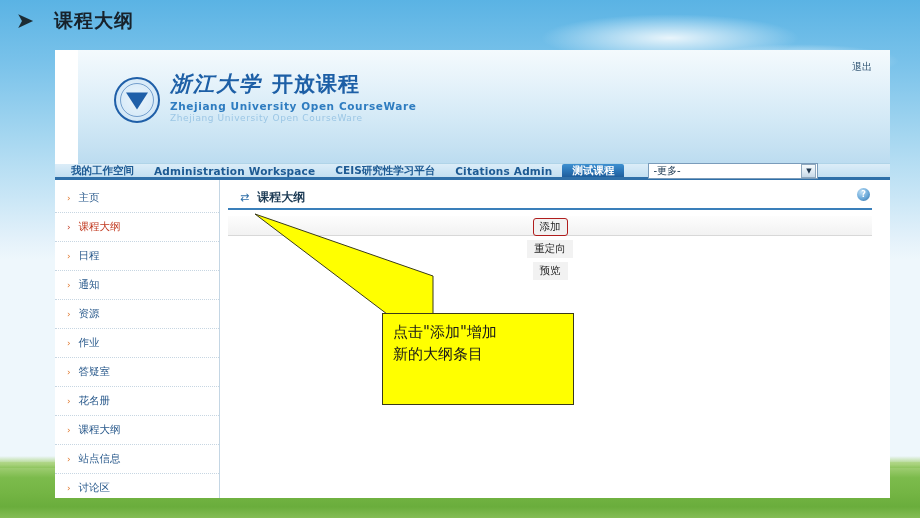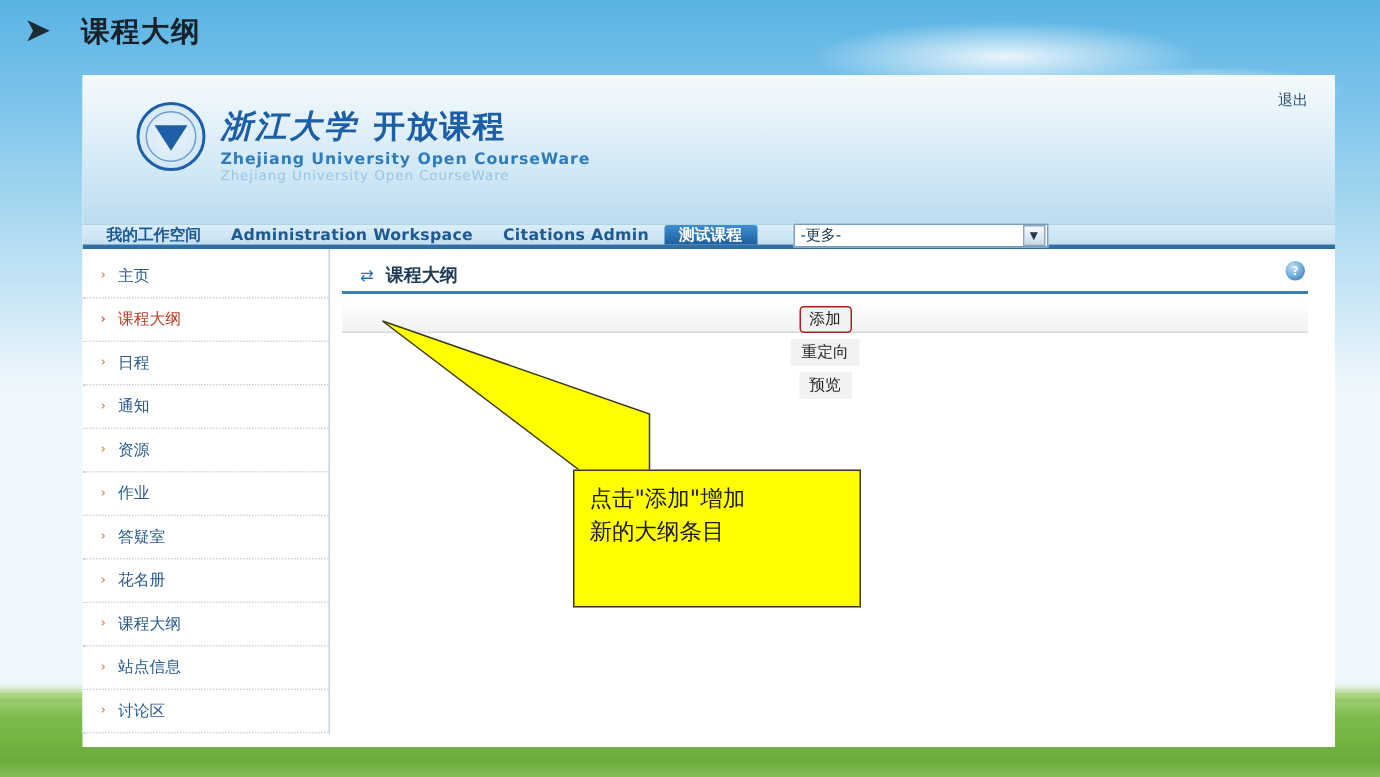--- a/index.html
+++ b/index.html
@@ -89,45 +89,46 @@
     top: 50px;
     width: 835px;
     height: 448px;
     background: #ffffff;
     overflow: hidden;
   }
 
   
   #site-header {
     position: relative;
-    height: 100px;
+    height: 114px;
     background:
       linear-gradient(to bottom,
         #f4fafd 0%,
         #e5f2fa 30%,
         #d3e9f6 62%,
         #c5e1f2 86%,
         #bcdcf0 100%);
     border-bottom: 1px solid #b0d4e8;
+    margin-left: 23px;
   }
   #logout-link {
     position: absolute;
     right: 18px;
     top: 10px;
     font-size: 10px;
     color: #2a4f6e;
     text-decoration: none;
     cursor: pointer;
   }
   #brand {
     position: absolute;
     left: 36px;
     top: 18px;
     display: flex;
-    align-items: flex-start;
+    align-items: flex-end;
     gap: 10px;
   }
   #seal {
     width: 46px; height: 46px;
     border-radius: 50%;
     border: 2px solid #1f5fa8;
     background: radial-gradient(circle at 50% 45%, #eaf4fb 0%, #d7eaf8 60%, #c4def2 100%);
     position: relative;
     flex: none;
   }
@@ -399,20 +400,21 @@
           </div>
           <div id="brand-en">Zhejiang University Open CourseWare</div>
           <div id="brand-en-ghost">Zhejiang University Open CourseWare</div>
         </div>
       </div>
     </div>
 
     <div id="navbar">
       <div class="nav-item cn">我的工作空间</div>
       <div class="nav-item en">Administration Workspace</div>
+      <div class="nav-item cn">CEIS研究性学习平台</div>
       <div class="nav-item en">Citations Admin</div>
       <div class="nav-item cn active">测试课程</div>
       <div id="nav-more-wrap">
         <div id="nav-more-select">
           <span>-更多-</span>
           <span id="nav-more-arrow">▼</span>
         </div>
       </div>
     </div>
 

